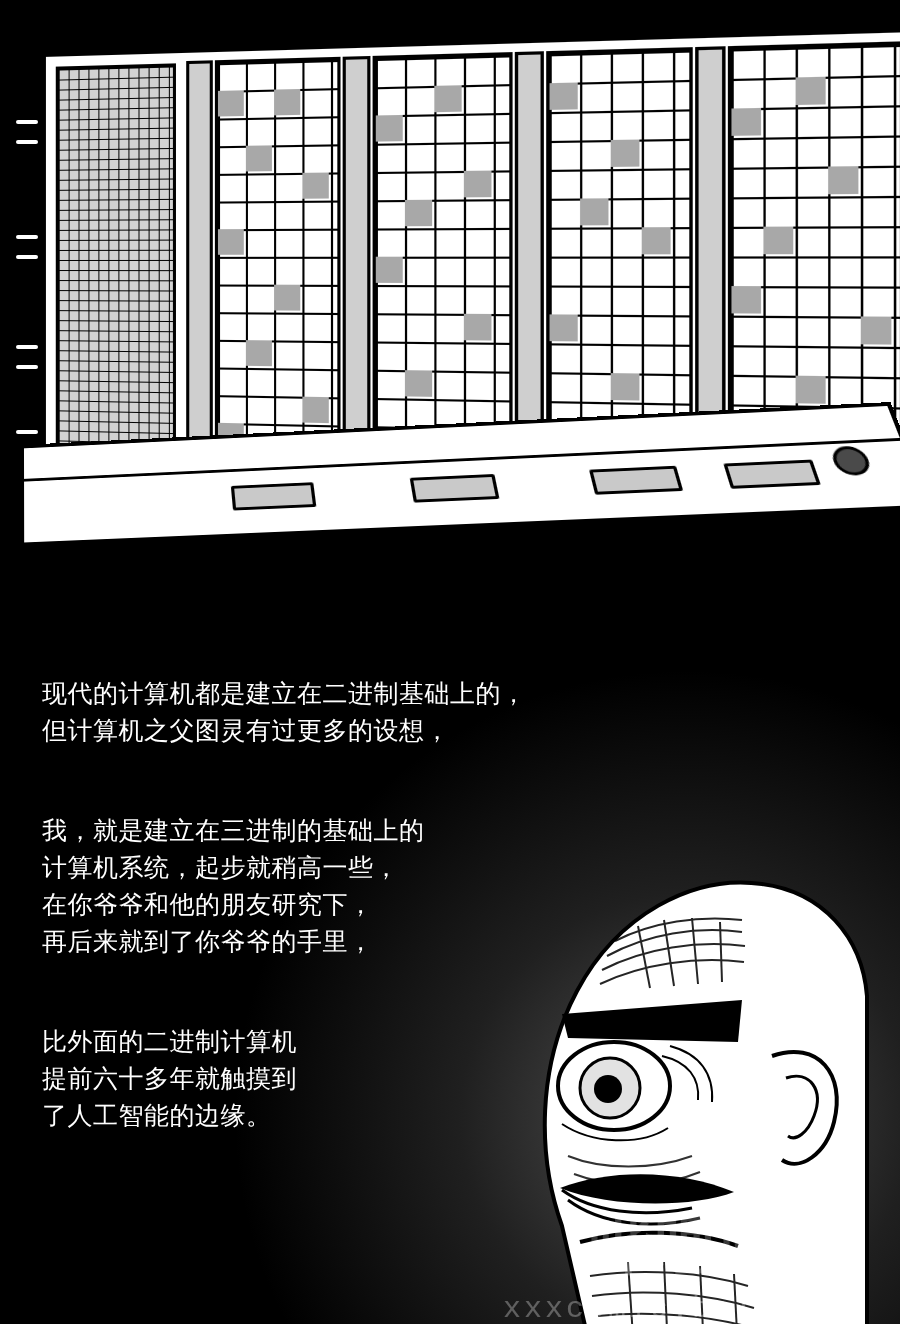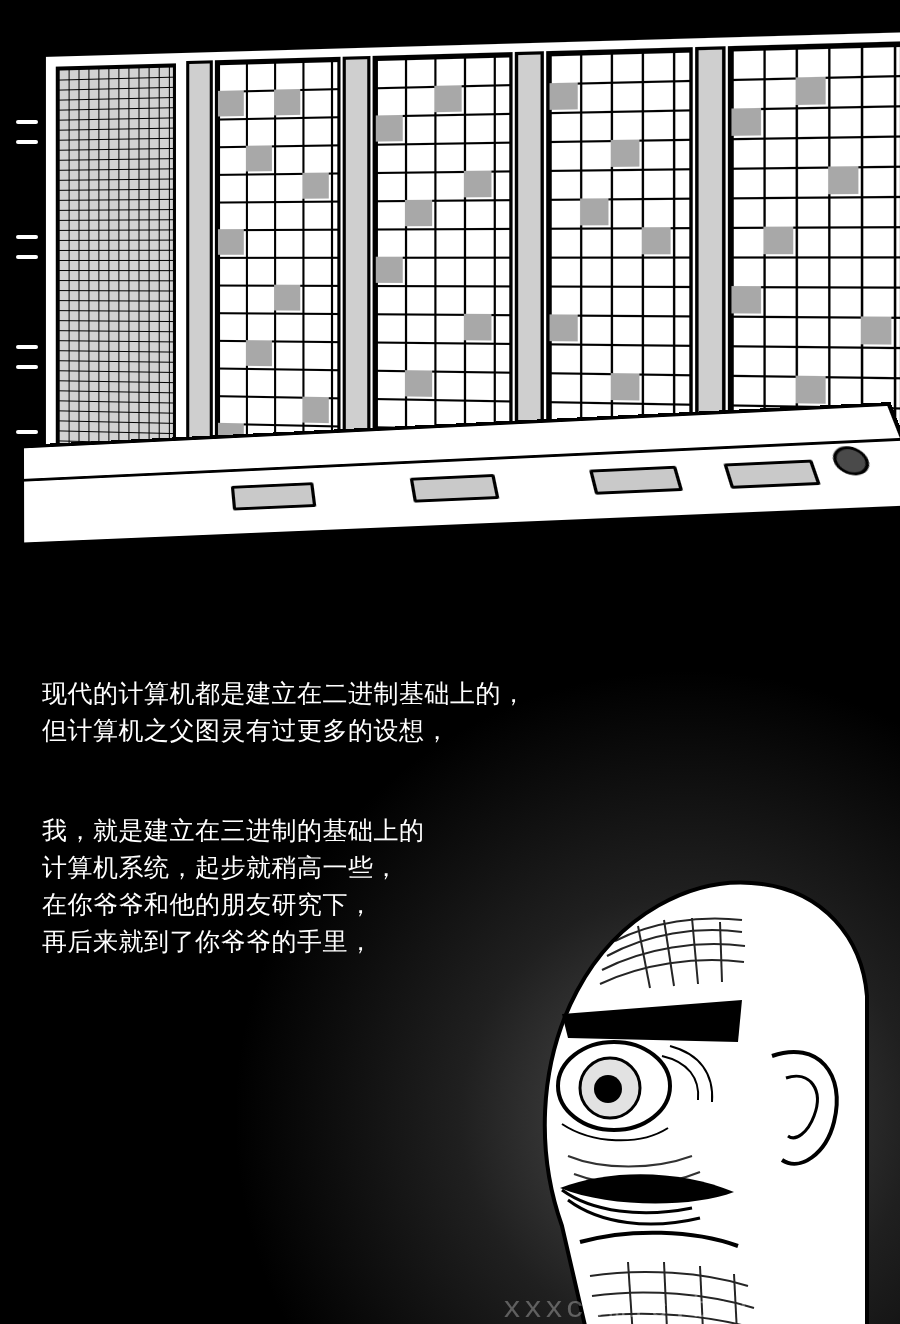--- a/index.html
+++ b/index.html
@@ -329,20 +329,23 @@
 
     <div class="halo"></div>
 
     <div class="dialogue">
       <div class="para">现代的计算机都是建立在二进制基础上的，
 但计算机之父图灵有过更多的设想，</div>
       <div class="para">我，就是建立在三进制的基础上的
 计算机系统，起步就稍高一些，
 在你爷爷和他的朋友研究下，
 再后来就到了你爷爷的手里，</div>
+      <div class="para">比外面的二进制计算机
+提前六十多年就触摸到
+了人工智能的边缘。</div>
     </div>
 
     <div class="head">
       <svg viewBox="0 0 430 600" xmlns="http://www.w3.org/2000/svg">
 
         <path d="M 150 600
                  L 120 470
                  C 95 400, 95 310, 135 235
                  C 175 160, 250 118, 320 128
                  C 380 136, 420 180, 425 240
@@ -393,15 +396,16 @@
           <path d="M 156 560 C 210 554, 272 560, 318 574"></path>
           <path d="M 164 580 C 216 576, 278 582, 324 594"></path>
           <path d="M 186 506 L 192 596"></path>
           <path d="M 222 506 L 226 596"></path>
           <path d="M 258 510 L 262 596"></path>
           <path d="M 292 518 L 296 596"></path>
         </g>
       </svg>
     </div>
 
+    <div class="watermark-cn">哔哩哔哩</div>
     <div class="watermark">xxxcomic.bilibili</div>
   </div>
 </div>
 
 </body></html>

